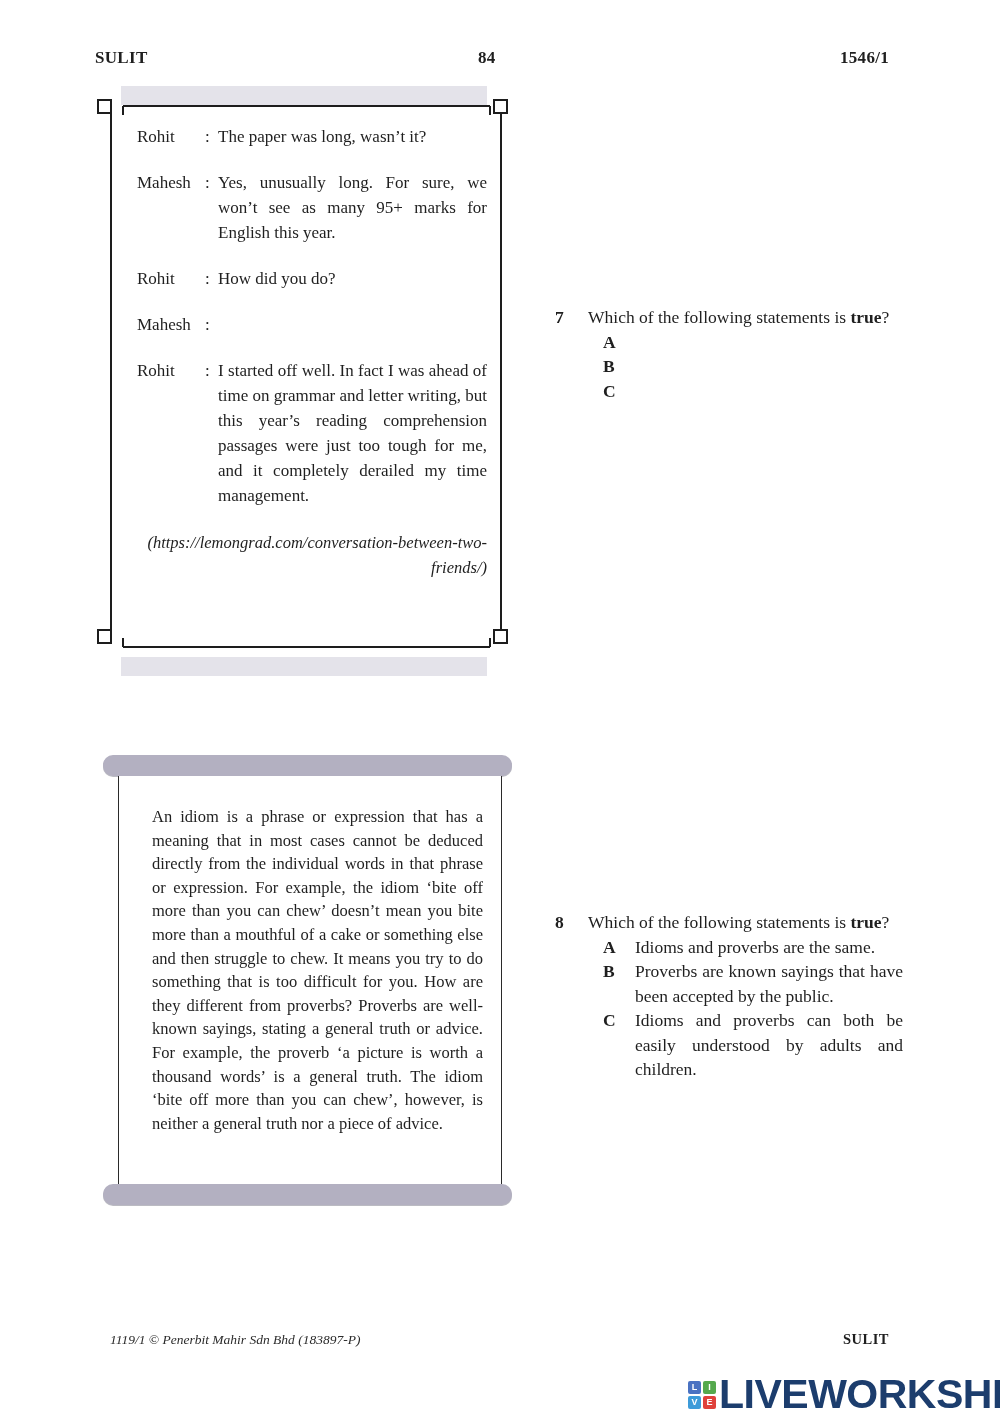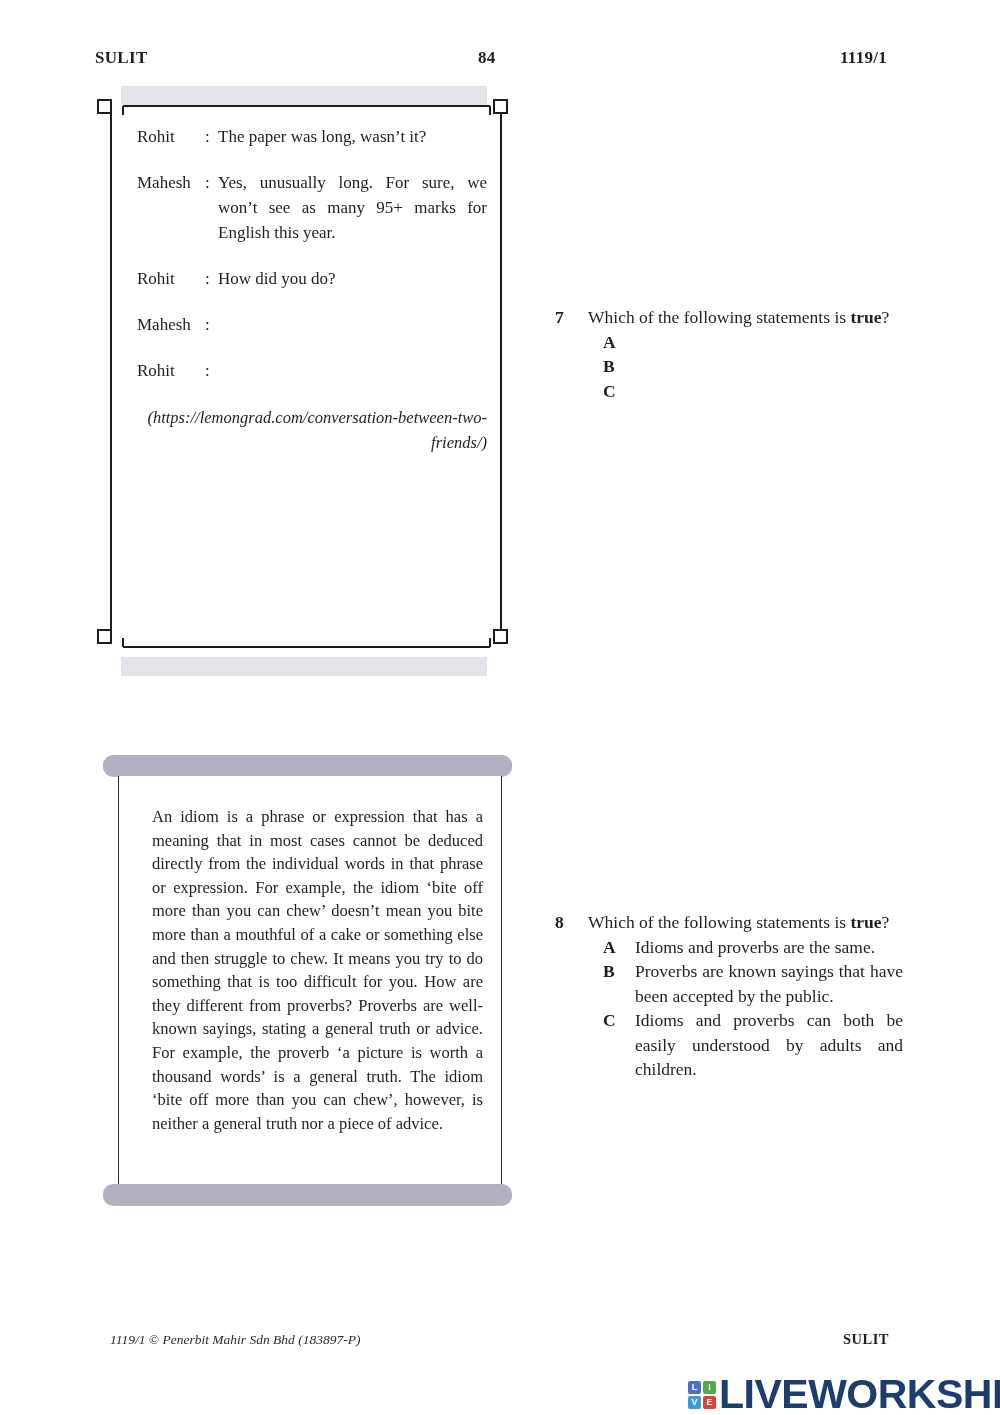--- a/index.html
+++ b/index.html
@@ -79,21 +79,21 @@
   .lw-word {
     font-family: "Liberation Sans", sans-serif; font-weight: bold;
     font-size: 41px; letter-spacing: -0.5px;
   }
 </style>
 </head>
 <body>
 
 <div class="abs hdr" style="left:95px; top:48px;">SULIT</div>
 <div class="abs hdr" style="left:478px; top:48px;">84</div>
-<div class="abs hdr" style="left:840px; top:48px;">1119/1</div>
+<div class="abs hdr" style="left:840px; top:48px;">1546/1</div>
 
 <div class="abs box1">
   <svg class="frame" width="420" height="600" viewBox="0 0 420 600">
     <rect x="26" y="1" width="366" height="19" fill="#e4e3ea"></rect>
     <rect x="26" y="572" width="366" height="19" fill="#e4e3ea"></rect>
     <path d="M28 21 H395 M28 21 V30 M395 21 V30 M16 27 V548 M406 27 V548 M28 562 H395 M28 562 V553 M395 562 V553" stroke="#1d1d1d" stroke-width="2" fill="none"></path>
     <rect x="3" y="15" width="13" height="13" fill="#ffffff" stroke="#1d1d1d" stroke-width="2"></rect>
     <rect x="399" y="15" width="13" height="13" fill="#ffffff" stroke="#1d1d1d" stroke-width="2"></rect>
     <rect x="3" y="545" width="13" height="13" fill="#ffffff" stroke="#1d1d1d" stroke-width="2"></rect>
     <rect x="399" y="545" width="13" height="13" fill="#ffffff" stroke="#1d1d1d" stroke-width="2"></rect>
@@ -115,20 +115,21 @@
       <span class="colon">:</span>
       <span class="utterance">How did you do?</span>
     </div>
     <div class="turn">
       <span class="speaker">Mahesh</span>
       <span class="colon">:</span>
     </div>
     <div class="turn" style="margin-bottom:0;">
       <span class="speaker">Rohit</span>
       <span class="colon">:</span>
+      <span class="utterance">I started off well. In fact I was ahead of time on grammar and letter writing, but this year’s reading comprehension passages were just too tough for me, and it completely derailed my time management.</span>
     </div>
     <div class="source">(https://lemongrad.com/conversation-between-two-friends/)</div>
   </div>
 </div>
 
 <div class="abs question q7">
   <div class="q-row">
     <span class="q-num">7</span>
     <span class="q-stem"><span>Which of the following statements is </span><b>true</b><span>?</span></span>
   </div>

